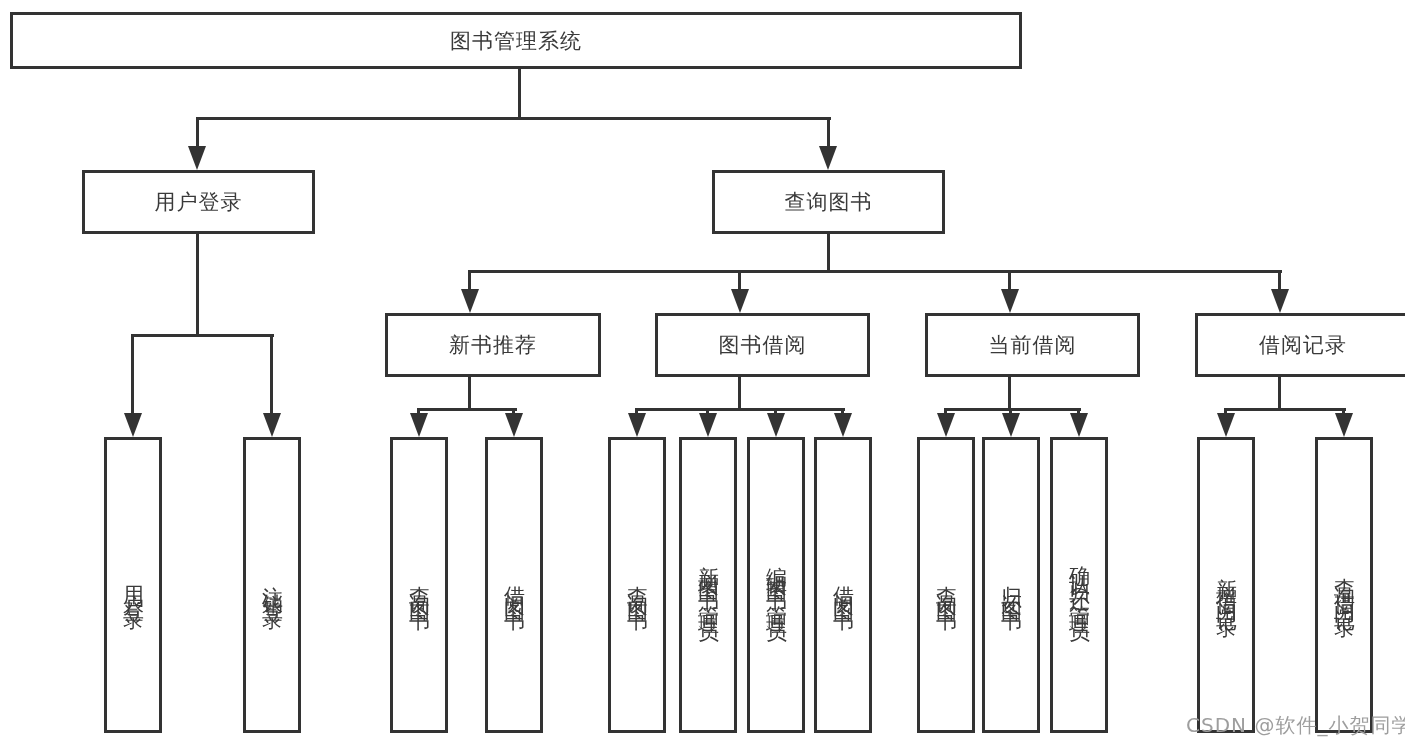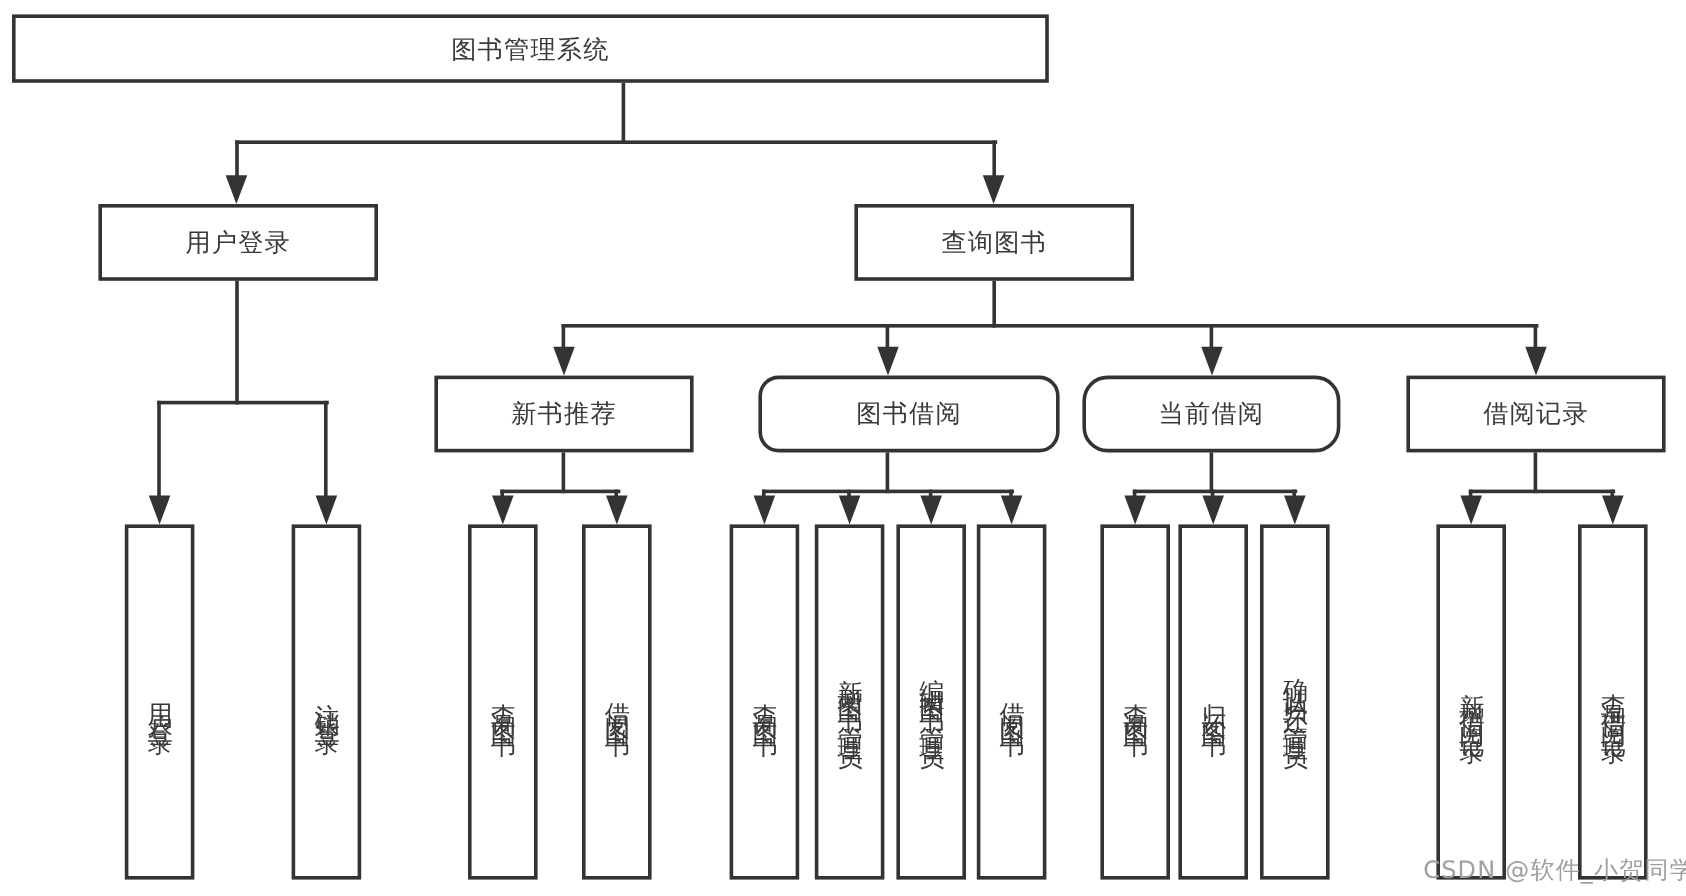--- a/index.html
+++ b/index.html
@@ -18,23 +18,23 @@
   .box {
     position: absolute;
     border: 3px solid var(--line, #333333);
     background: #ffffff;
     display: flex;
     align-items: center;
     justify-content: center;
     text-align: center;
   }
   .hlabel { font-size: 21px; letter-spacing: 1px; color: var(--text, #333333); }
-  .root { left: 10px; top: 12px; width: 864px; height: 57px; }
+  .root { left: 10px; top: 12px; width: 1012px; height: 57px; }
   .l2   { top: 170px; width: 233px; height: 64px; }
-  .l3   { top: 313px; height: 64px; }
+  .l3   { top: 313px; height: 64px; margin-left: 23px; }
   .leaf { top: 437px; width: 58px; height: 296px; }
   .vtext {
     writing-mode: vertical-rl;
     text-orientation: mixed;
     font-size: 21px;
     line-height: 1;
     letter-spacing: 8px;
     color: var(--text, #333333);
     white-space: nowrap;
   }
@@ -94,24 +94,24 @@
   <div class="vline" style="left:738px; top:270px; height:21px;"></div>
   <div class="arrow" style="left:731px; top:289px;"></div>
   <div class="vline" style="left:1008px; top:270px; height:21px;"></div>
   <div class="arrow" style="left:1001px; top:289px;"></div>
   <div class="vline" style="left:1278px; top:270px; height:21px;"></div>
   <div class="arrow" style="left:1271px; top:289px;"></div>
 
   <div class="box l3" style="left:362px; width:216px;">
     <span class="hlabel">新书推荐</span>
   </div>
-  <div class="box l3" style="left:632px; width:251px;border-radius:17px;">
+  <div class="box l3" style="left:632px; width:215px;">
     <span class="hlabel">图书借阅</span>
   </div>
-  <div class="box l3" style="left:902px; width:215px;border-radius:21px;">
+  <div class="box l3" style="left:902px; width:215px;">
     <span class="hlabel">当前借阅</span>
   </div>
   <div class="box l3" style="left:1172px; width:216px;">
     <span class="hlabel">借阅记录</span>
   </div>
 
   <div class="vline" style="left:468px; top:377px; height:34px;"></div>
   <div class="hline" style="left:417px; top:408px; width:100px;"></div>
   <div class="vline" style="left:417px; top:408px; height:8px;"></div>
   <div class="arrow" style="left:410px; top:413px;"></div>

